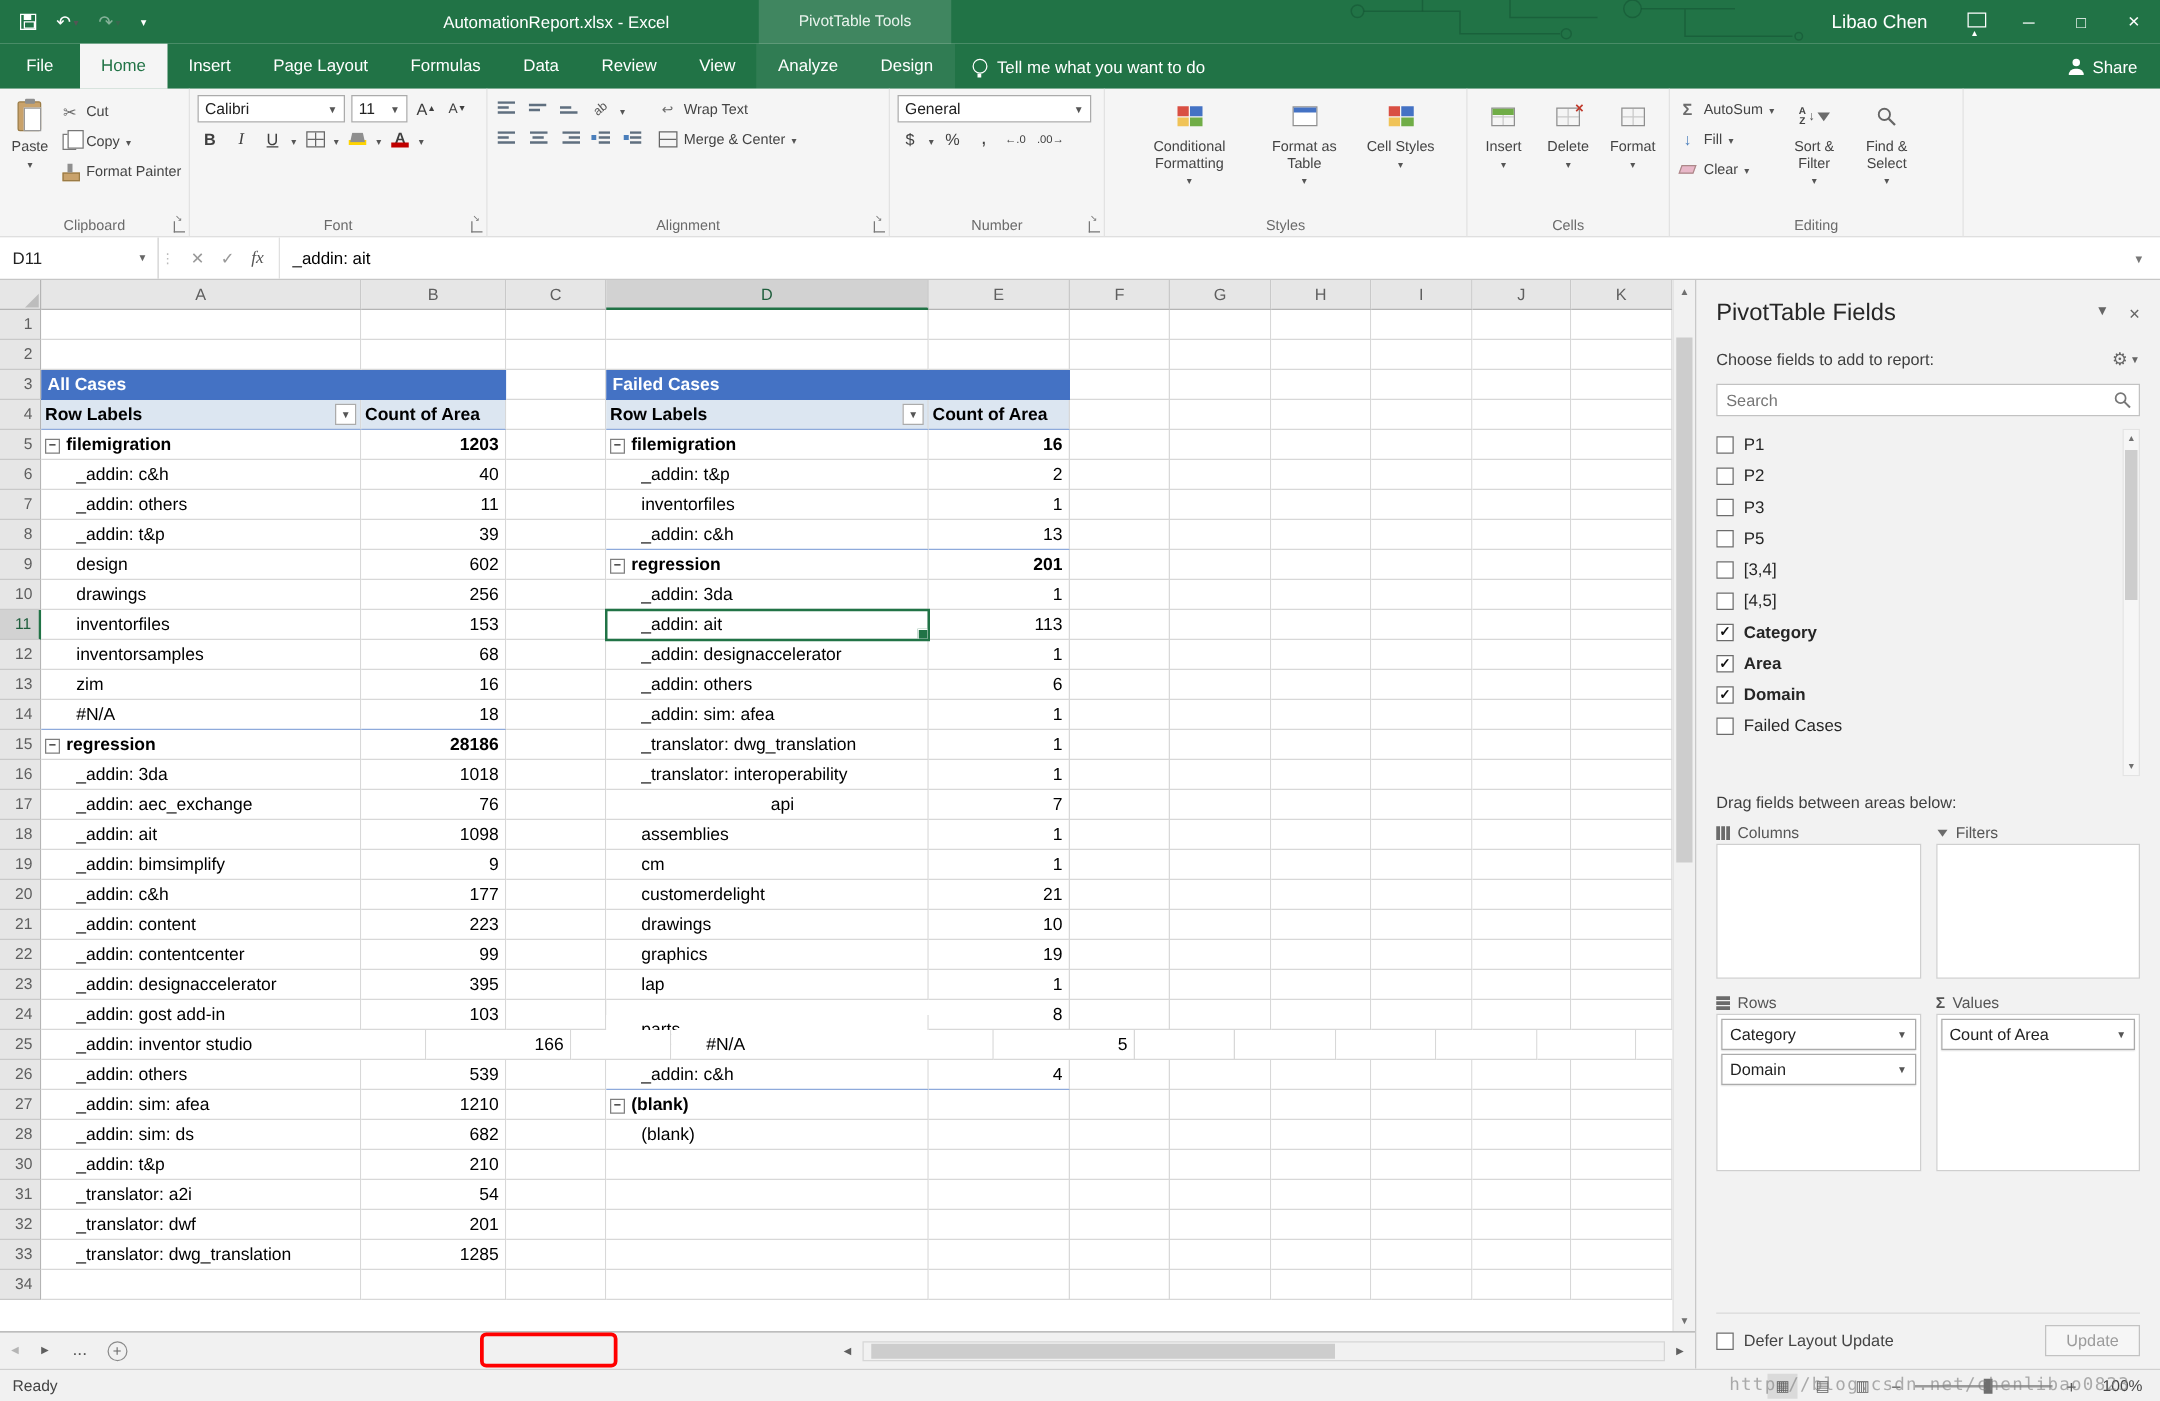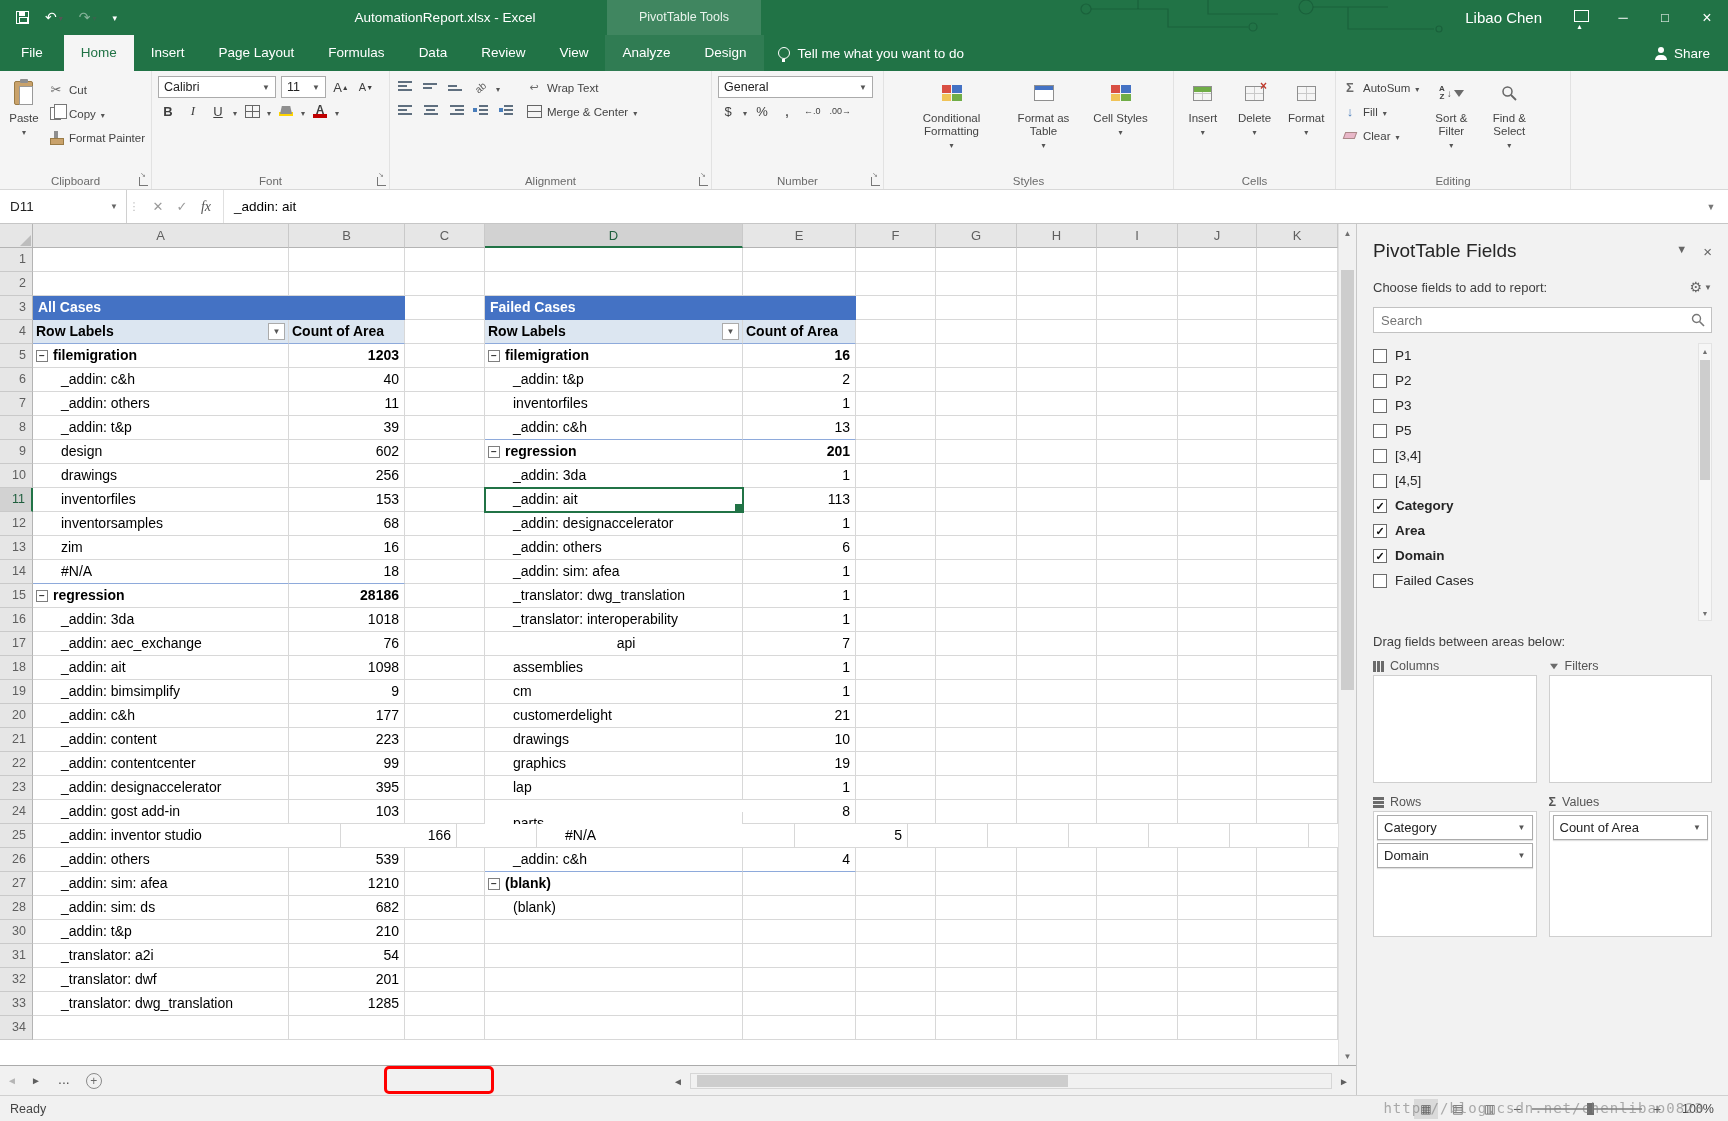--- a/index.html
+++ b/index.html
@@ -1212,20 +1212,25 @@
               <span>Values</span>
             </div>
           <div class="abox tall">
               <div class="chip">
                 <span class="chiplabel">Count of Area</span>
                 <span class="chipdd">▼</span>
               </div>
             </div>
         </div>
       </div>
+      <div class="fp-footer">
+        <span class="fcb"></span>
+        <span class="fp-defer">Defer Layout Update</span>
+        <span class="updbtn">Update</span>
+      </div>
     </div>
   </div>
 
   <div class="statusbar">
     <span class="st-ready">Ready</span>
     <div class="st-right">
       <span class="viewbtn active">▦</span>
       <span class="viewbtn">▤</span>
       <span class="viewbtn">▥</span>
       <div class="zoomwrap">

